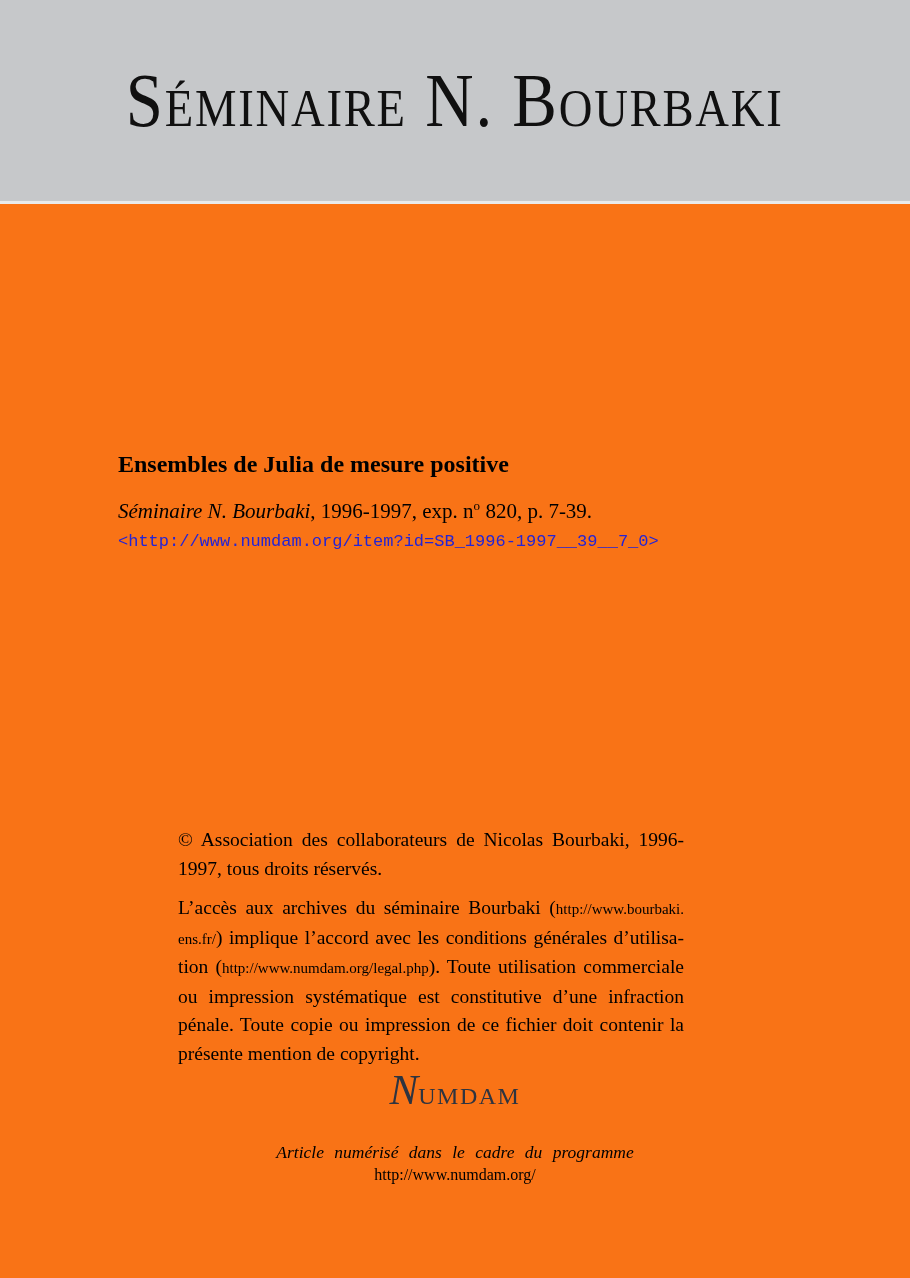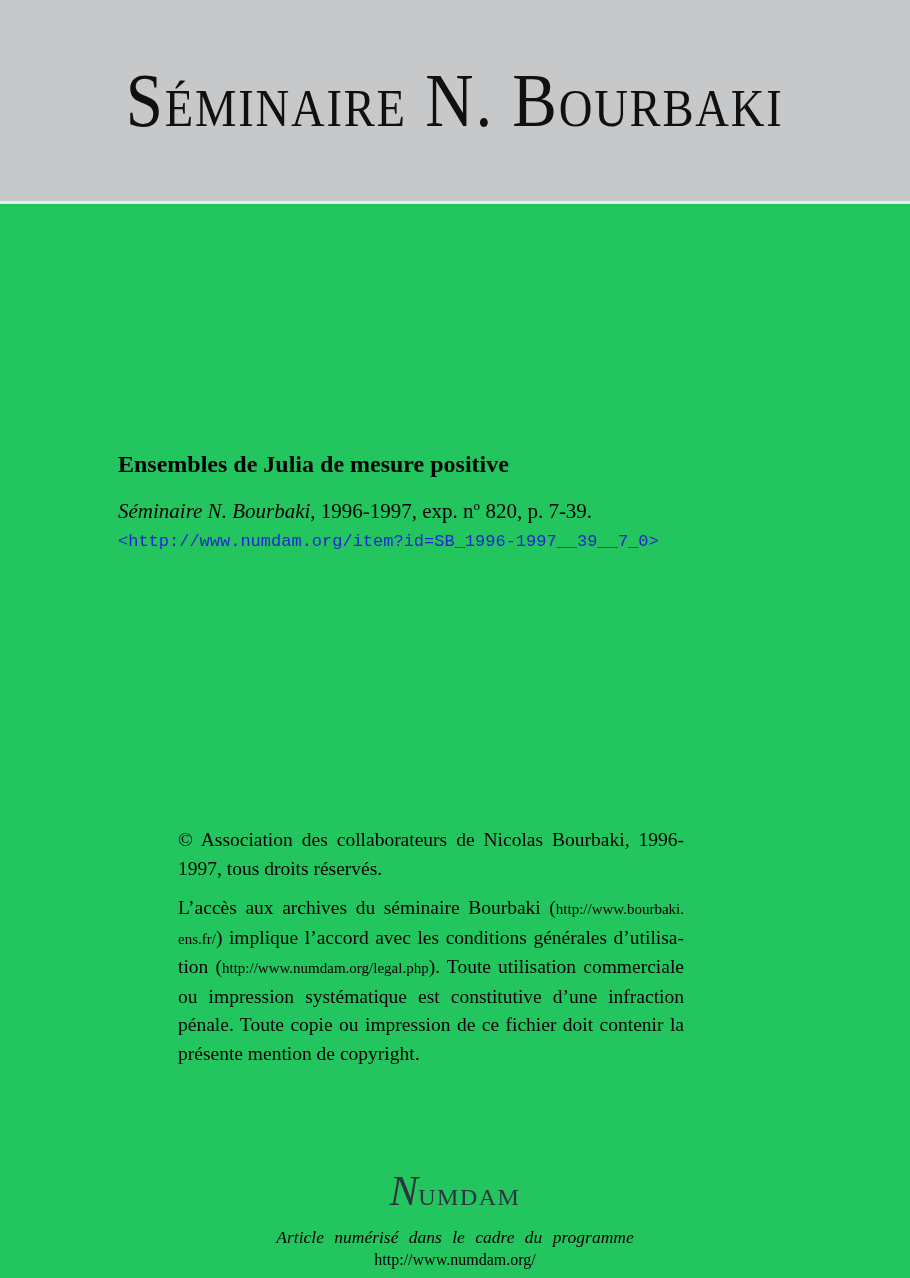--- a/index.html
+++ b/index.html
@@ -1,20 +1,20 @@
 <!DOCTYPE html>
 <html><head>
 <meta charset="utf-8">
 <style>
   html, body { margin: 0; padding: 0; background: #ffffff; }
   .page {
     position: relative;
     width: 910px;
     height: 1278px;
-    background: #22c55e;
+    background: #f97316;
     font-family: "Liberation Serif", serif;
     color: #000000;
     overflow: hidden;
   }
 
   
   .banner {
     position: absolute;
     top: 0; left: 0;
     width: 910px; height: 201px;
@@ -78,21 +78,21 @@
   .copyright p { margin: 0; }
   .copyright p + p { margin-top: 11px; }
   .inline-url {
     font-family: Liberation Serif, serif;
     font-size: 15px;
   }
 
   
   .footer {
     position: absolute;
-    left: 0; top: 1167px;
+    left: 0; top: 1066px;
     width: 910px;
     text-align: center;
   }
   .logo {
     color: #2e3440;
     line-height: 48px;
     white-space: nowrap;
   }
   .logo-n {
     font-style: italic;
@@ -103,21 +103,21 @@
     font-variant: small-caps;
     font-size: 34px;
     letter-spacing: 1.5px;
   }
   .tagline {
     font-style: italic;
     font-size: 17.5px;
     line-height: 19.5px;
     word-spacing: 6px;
   }
-  .tagline-first { margin-top: 4px; }
+  .tagline-first { margin-top: 20px; }
   .footer-url {
     margin-top: 3px;
     font-family: Liberation Serif, serif;
     font-size: 16px;
     color: #000000;
   }
 </style>
 </head>
 <body>
 

